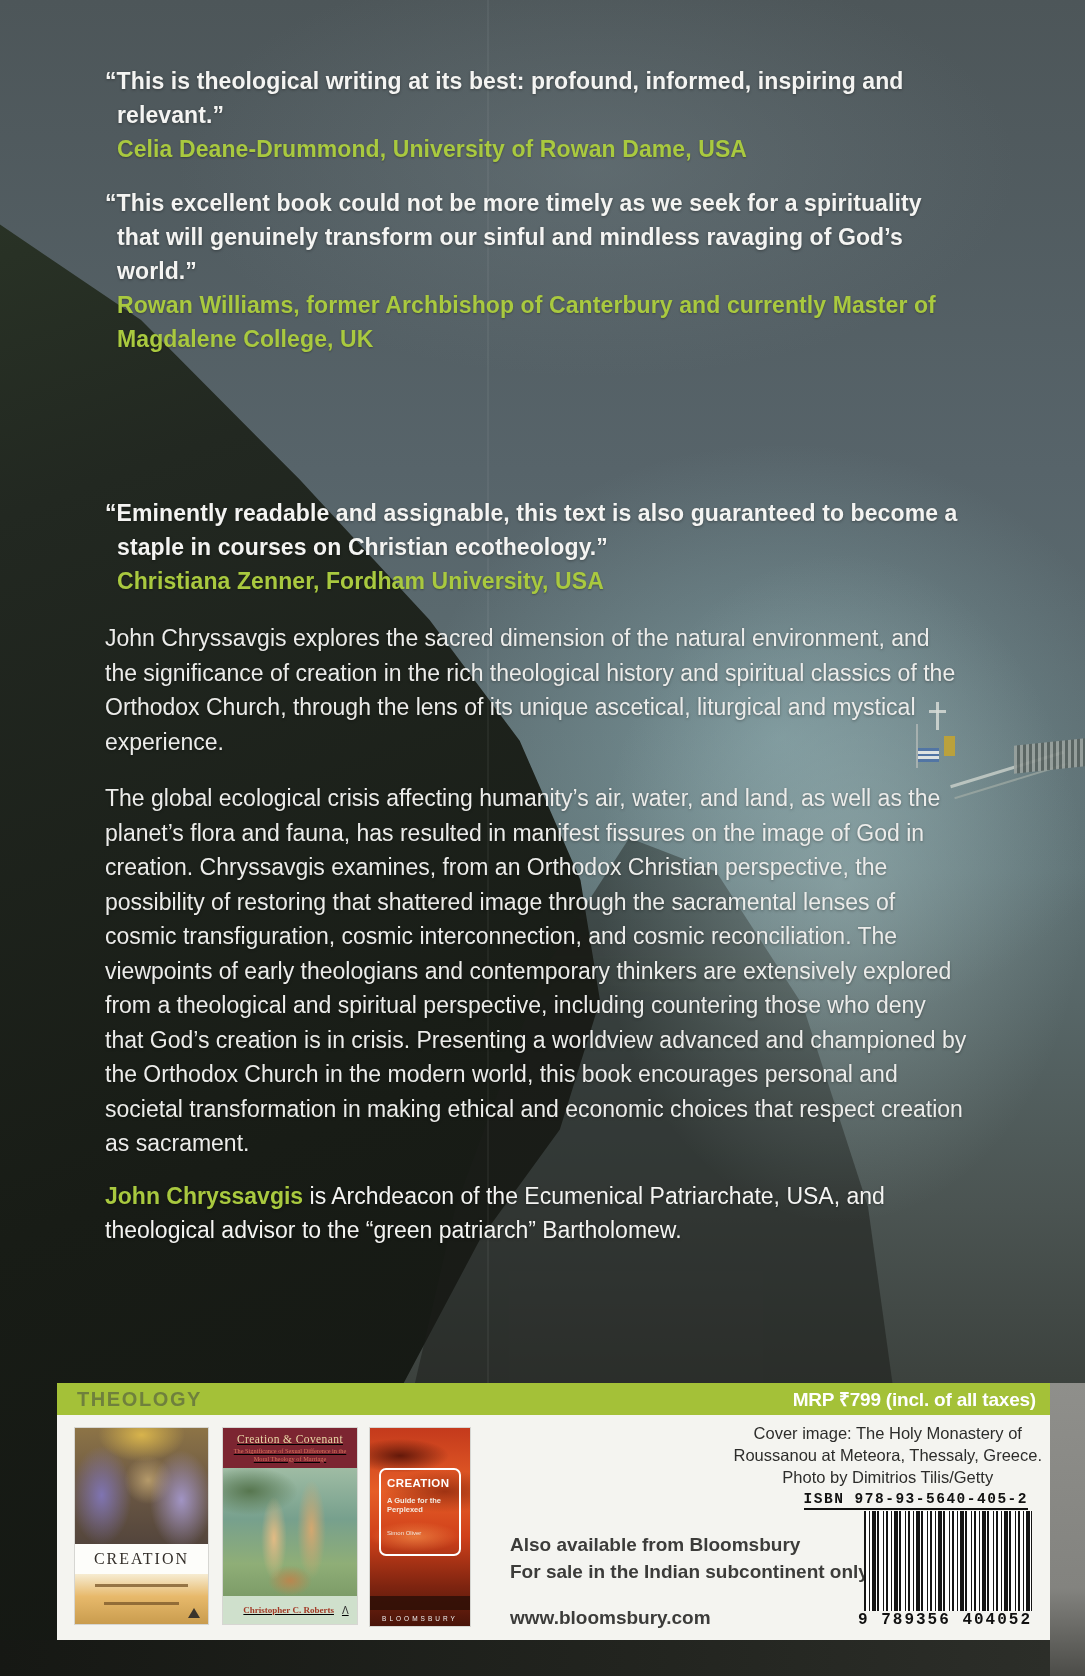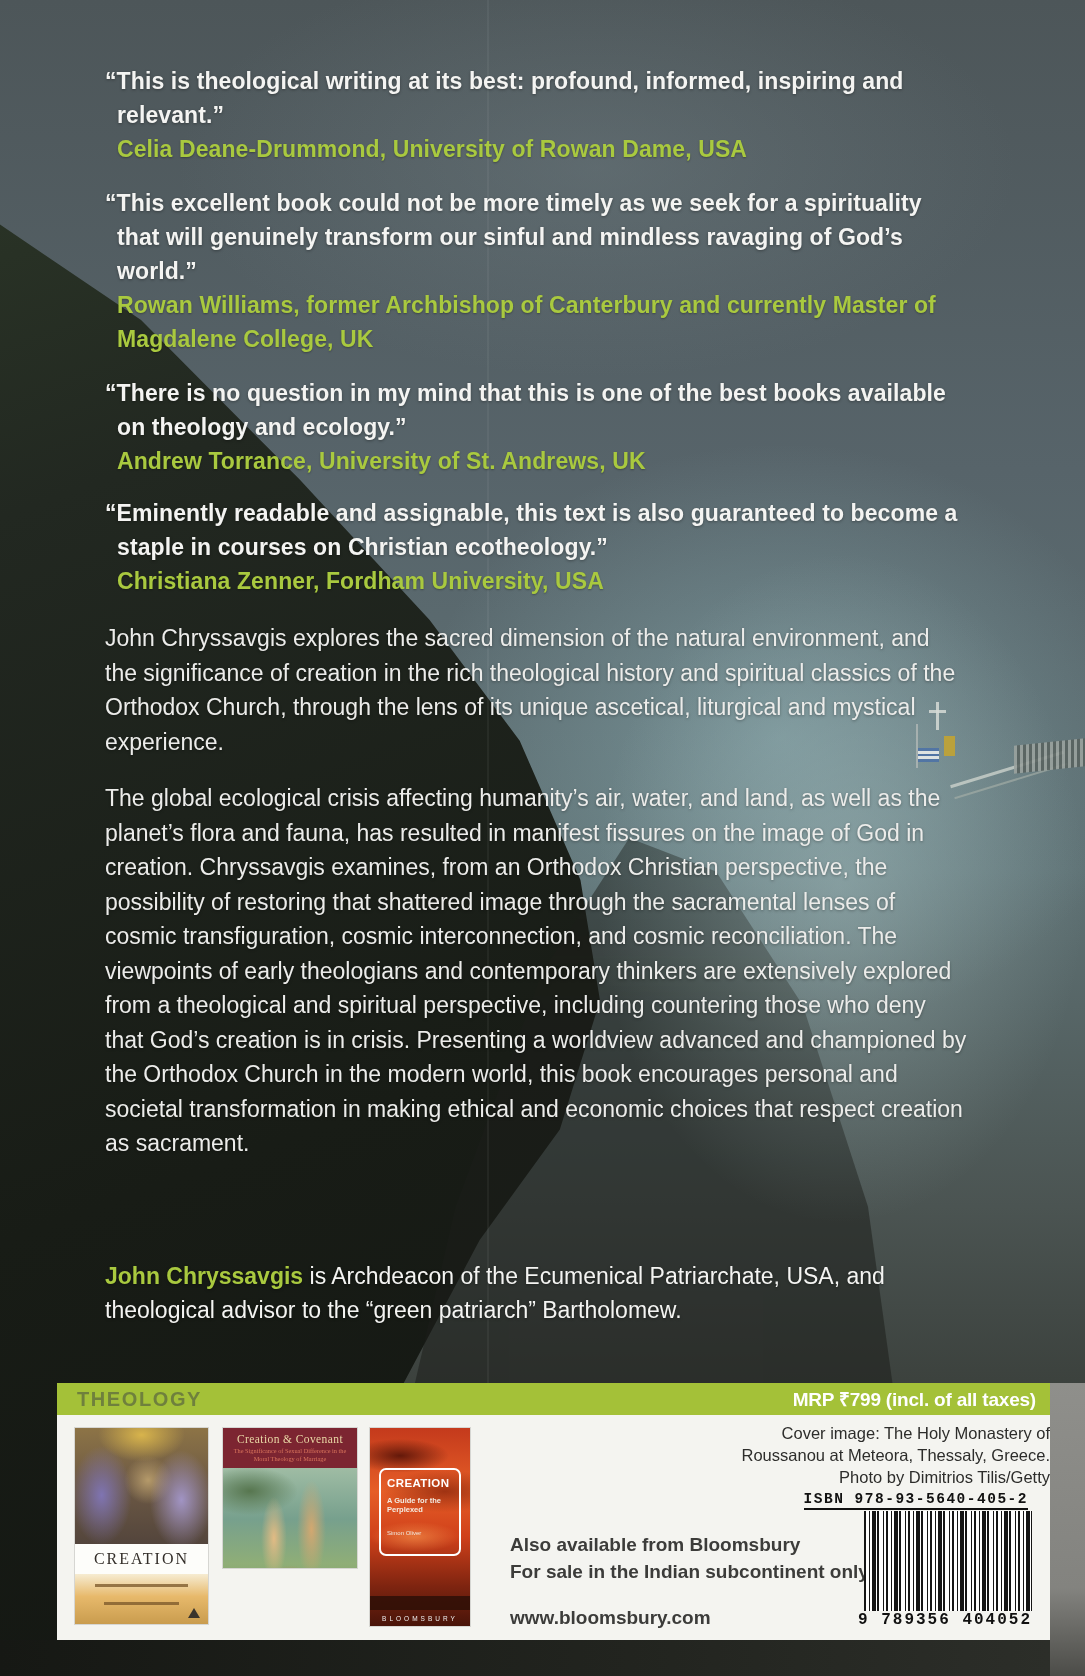--- a/index.html
+++ b/index.html
@@ -50,21 +50,21 @@
   .catbar{position:absolute; left:57px; top:1383px; width:993px; height:32px; background:#a4c138;
     display:flex; align-items:center; justify-content:space-between; padding:0 14px 0 20px; box-sizing:border-box;}
   .cat{color:#6f803d; font-size:20px; font-weight:bold; letter-spacing:1.6px;}
   .price{color:#ffffff; font-size:19px; font-weight:bold; letter-spacing:-.2px;}
   
   .panel{position:absolute; left:57px; top:1415px; width:993px; height:225px; background:#f4f4f0;}
   .strip-right{position:absolute; left:1050px; top:1383px; width:35px; height:293px;
     background:linear-gradient(180deg,#8f8f8b 0%,#83837f 70%,#4c4c48 100%);}
   .strip-bottom{position:absolute; left:0; top:1640px; width:1050px; height:36px;
     background:linear-gradient(90deg,#161814 0%,#22241f 60%,#2c2e29 100%);}
-  .credit{position:absolute; right:0; top:7px; text-align:right; color:#2d2d2b; font-size:16.5px; line-height:22px;}
+  .credit{position:absolute; right:8px; top:7px; text-align:center; color:#2d2d2b; font-size:16.5px; line-height:22px;}
   .isbnrow{position:absolute; right:22px; top:76px; font-family:"Liberation Mono", monospace; font-weight:bold;
     font-size:14.5px; letter-spacing:1.5px; color:#111; border-bottom:2px solid #111; padding-bottom:1px;}
   .barcode{position:absolute; right:18px; top:96px; width:168px; height:104px;
     background:repeating-linear-gradient(90deg,
       #151515 0px,#151515 2px,#fff 2px,#fff 5px,
       #151515 5px,#151515 6px,#fff 6px,#fff 8px,
       #151515 8px,#151515 12px,#fff 12px,#fff 13px,
       #151515 13px,#151515 15px,#fff 15px,#fff 19px,
       #151515 19px,#151515 20px,#fff 20px,#fff 22px);}
   .bdigits{position:absolute; right:14px; top:196px; width:182px; text-align:center; background:#f4f4f0;
@@ -81,21 +81,21 @@
       radial-gradient(42px 66px at 80% 62%, #a194c4 0%, rgba(161,148,196,0) 75%),
       radial-gradient(30px 30px at 55% 45%, #b59a6a 0%, rgba(181,154,106,0) 80%),
       linear-gradient(180deg,#8d7446 0%,#6f5b45 45%,#53453c 100%);}
   .t1-title{height:30px; display:flex; align-items:center; justify-content:center;
     font-family:"Liberation Serif", serif; font-size:16px; letter-spacing:2px; color:#332e29;}
   .t1-foot{position:relative; height:50px;
     background:linear-gradient(180deg,#f6ecd2 0%,#e7b96b 45%,#c99c4e 100%);}
   .t1-line{position:absolute; left:15%; width:70%; height:2.5px; background:rgba(120,85,40,.75);}
   .t1-logo{position:absolute; right:8px; bottom:6px; width:0; height:0;
     border-left:6px solid transparent; border-right:6px solid transparent; border-bottom:10px solid #3a342c;}
-  .t2{left:166px; width:134px; height:140px; background:#fef9c3;}
+  .t2{left:166px; width:134px; height:196px; background:#fef9c3;text-decoration:underline;}
   .t2-head{height:40px; background:#7c2531; text-align:center; padding-top:5px; box-sizing:border-box;}
   .t2-title{font-family:"Liberation Serif", serif; font-size:11.5px; color:#e9d8a6; letter-spacing:.4px;}
   .t2-sub{font-family:"Liberation Serif", serif; font-size:6.3px; color:#d8735c; line-height:7.5px; margin-top:2px; padding:0 8px;}
   .t2-art{height:128px;
     background:
       radial-gradient(16px 52px at 38% 55%, #e2bb84 0%, rgba(226,187,132,0) 80%),
       radial-gradient(18px 62px at 66% 48%, #d3a870 0%, rgba(211,168,112,0) 80%),
       radial-gradient(26px 18px at 50% 88%, #b9874f 0%, rgba(185,135,79,0) 85%),
       radial-gradient(60px 30px at 20% 18%, #57764f 0%, rgba(87,118,79,0) 80%),
       linear-gradient(180deg,#9fbca4 0%,#77a08d 40%,#8fae77 75%,#7d9c68 100%);}
@@ -138,33 +138,29 @@
   </div>
 
   <div class="blk q" style="top:64px">
     <span class="qt">“This is theological writing at its best: profound, informed, inspiring and relevant.”</span>
     <span class="at">Celia Deane-Drummond, University of Rowan Dame, USA</span>
   </div>
   <div class="blk q" style="top:186px">
     <span class="qt">“This excellent book could not be more timely as we seek for a spirituality that will genuinely transform our sinful and mindless ravaging of God’s world.”</span>
     <span class="at">Rowan Williams, former Archbishop of Canterbury and currently Master of Magdalene College, UK</span>
   </div>
-  <div class="blk q" style="top:376px">
-    <span class="qt">“There is no question in my mind that this is one of the best books available on theology and ecology.”</span>
-    <span class="at">Andrew Torrance, University of St. Andrews, UK</span>
-  </div>
   <div class="blk q" style="top:496px">
     <span class="qt">“Eminently readable and assignable, this text is also guaranteed to become a staple in courses on Christian ecotheology.”</span>
     <span class="at">Christiana Zenner, Fordham University, USA</span>
   </div>
 
   <div class="blk para" style="top:621px">John Chryssavgis explores the sacred dimension of the natural environment, and the significance of creation in the rich theological history and spiritual classics of the Orthodox Church, through the lens of its unique ascetical, liturgical and mystical experience.</div>
   <div class="blk para" style="top:781px">The global ecological crisis affecting humanity’s air, water, and land, as well as the planet’s flora and fauna, has resulted in manifest fissures on the image of God in creation. Chryssavgis examines, from an Orthodox Christian perspective, the possibility of restoring that shattered image through the sacramental lenses of cosmic transfiguration, cosmic interconnection, and cosmic reconciliation. The viewpoints of early theologians and contemporary thinkers are extensively explored from a theological and spiritual perspective, including countering those who deny that God’s creation is in crisis. Presenting a worldview advanced and championed by the Orthodox Church in the modern world, this book encourages personal and societal transformation in making ethical and economic choices that respect creation as sacrament.</div>
 
-  <div class="blk bio" style="top:1259px">
+  <div class="blk bio" style="top:1179px">
     <span class="nm">John Chryssavgis</span><span> is Archdeacon of the Ecumenical Patriarchate, USA, and theological advisor to the “green patriarch” Bartholomew.</span>
   </div>
 
   <div class="catbar">
     <span class="cat">THEOLOGY</span>
     <span class="price">MRP ₹799 (incl. of all taxes)</span>
   </div>
 
   <div class="panel">
 

